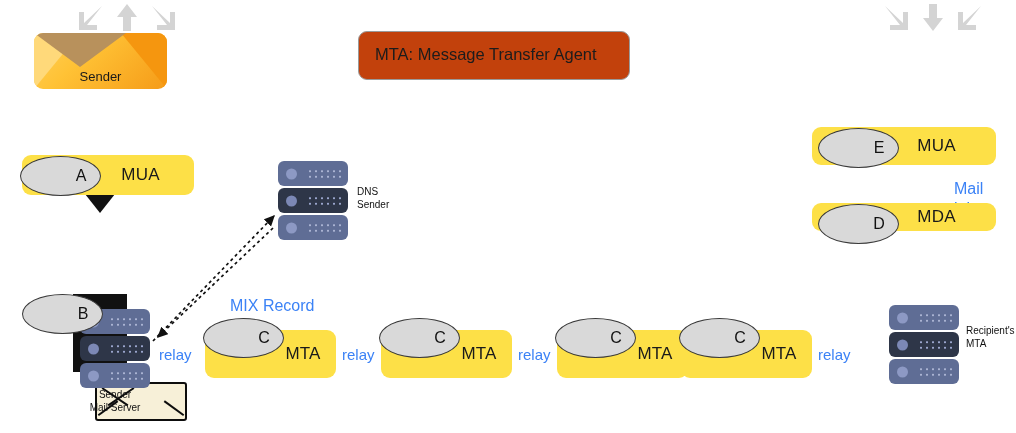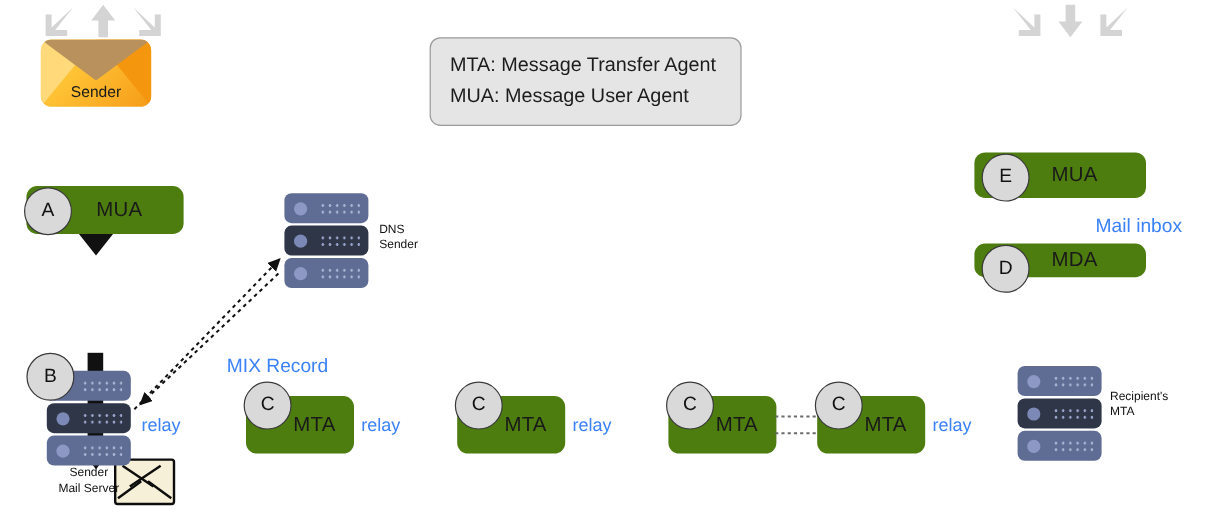--- a/index.html
+++ b/index.html
@@ -1,22 +1,22 @@
 <!DOCTYPE html>
 <html><head>
 <meta charset="utf-8">
 <style>
   html,body{margin:0;padding:0;background:#ffffff;}
   body{font-family:"Liberation Sans","DejaVu Sans",sans-serif;}
   #canvas{position:relative;width:1016px;height:433px;background:#ffffff;overflow:hidden;}
-  .abs{position:absolute;}
+  .abs{position:absolute;padding-left:41px;}
 
   
   .node{
-    background:#4d7c0f;border-radius:9px;
+    background:#fde047;border-radius:9px;
     display:flex;align-items:center;justify-content:center;
     color:#1a1a1a;font-size:17px;letter-spacing:.2px;
   }
   .node .node-label{padding-left:24px;}
 
   
   .step-circle{
     width:38px;height:38px;border-radius:50%;
     background:#d9d9d9;border:1.6px solid #3a3a3a;
     display:flex;align-items:center;justify-content:center;
@@ -57,22 +57,22 @@
         background-image:radial-gradient(circle,#aab3d2 1.05px,transparent 1.2px);
         background-size:6px 5.5px;}
   .srack.dark .dots{background-image:radial-gradient(circle,#9aa5cc 1.05px,transparent 1.2px);}
 
   
   .lbl{font-size:16px;color:#3b82f6;line-height:1.25;}
   .lbl.sm{font-size:15px;}
   .caption{font-size:10px;color:#111;text-align:center;line-height:1.3;}
 
   
-  .legend{border:1.4px solid #9a9a9a;border-radius:9px;background:#e5e5e5;
-          padding:10px 20px 11px 16px;}
+  .legend{border:1.4px solid #9a9a9a;border-radius:9px;background:#c2410c;
+          padding:10px 32px 11px 16px;}
   .legend div{font-size:16.5px;color:#1c1c1c;line-height:1.55;white-space:nowrap;}
 
   
   .arrowV{width:13px;background:#111;position:relative;}
   .arrowV:after{content:"";position:absolute;left:50%;transform:translateX(-50%);
         width:0;height:0;border-left:15px solid transparent;border-right:15px solid transparent;}
   .arrowV.down:after{bottom:-19px;border-top:19px solid #111;}
 
   
   .gsvg{display:block;}
@@ -168,21 +168,20 @@
         <span class="dots"></span>
       </div>
   </div>
   <div class="abs caption" style="left:316px;top:185px;width:80px;text-align:left;">
     <div>DNS</div>
     <div>Sender</div>
   </div>
 
   <div class="abs legend" style="left:358px;top:31px;">
     <div>MTA: Message Transfer Agent</div>
-    <div>MUA: Message User Agent</div>
   </div>
 
   <div class="abs lbl sm" style="left:118px;top:346px;">relay</div>
 
   <div class="abs node" style="left:205px;top:330px;width:90px;height:48px;">
     <span class="node-label">MTA</span>
   </div>
   <div class="abs step-circle" style="left:203px;top:318px;">
     <span>C</span>
   </div>

